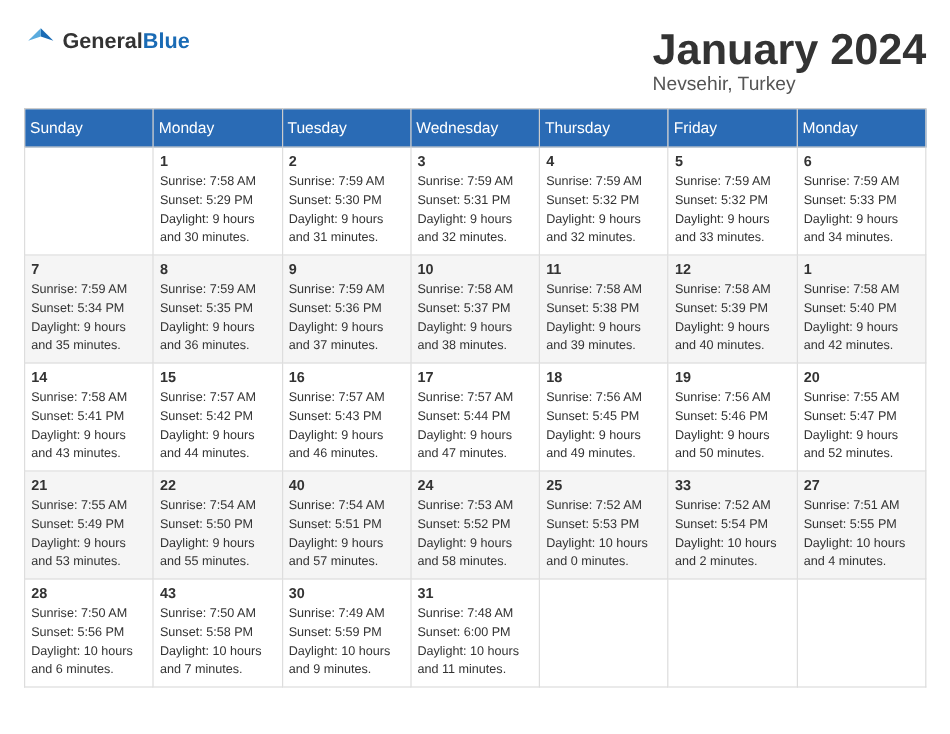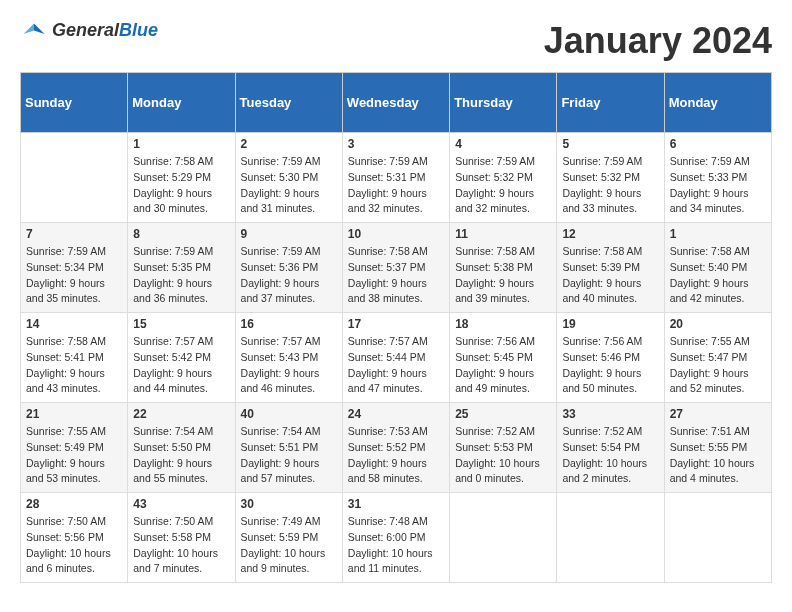--- a/index.html
+++ b/index.html
@@ -11,23 +11,22 @@
       padding: 20px;
     }
     .header {
       display: flex;
       justify-content: space-between;
       align-items: flex-start;
       margin-bottom: 10px;
     }
     .logo {
       display: flex;
-      align-items: flex-start;
+      align-items: center;
       gap: 4px;
-      font-style: italic;
     }
     .logo-text-general {
       font-size: 18px;
       font-weight: bold;
       color: #333;
     }
     .logo-text-blue {
       font-size: 18px;
       font-weight: bold;
       color: #1a6bb5;
@@ -49,23 +48,23 @@
       color: #555;
     }
     .calendar {
       width: 100%;
       border-collapse: collapse;
       border: 1px solid #ccc;
     }
     .calendar th {
       background-color: #2a6bb5;
       color: #fff;
-      padding: 22px 4px;
+      padding: 8px 4px;
       font-size: 13px;
-      font-weight: bold;
+      font-weight: normal;
       text-align: left;
       border: 1px solid #ccc;
     }
     .calendar td {
       vertical-align: top;
       padding: 4px 5px;
       font-size: 10.5px;
       color: #333;
       border: 1px solid #ddd;
       height: 90px;
@@ -98,20 +97,21 @@
     <svg class="logo-icon" viewBox="0 0 32 32" xmlns="http://www.w3.org/2000/svg">
       <polygon points="16,4 28,16 16,12" fill="#1a6bb5"></polygon>
       <polygon points="16,4 4,16 16,12" fill="#5aabde"></polygon>
     </svg>
     <span>
       <span class="logo-text-general">General</span><span class="logo-text-blue">Blue</span>
     </span>
   </div>
   <div class="title-area">
     <div class="month-title">January 2024</div>
+    <div class="location-title">Nevsehir, Turkey</div>
   </div>
 </div>
 
 <table class="calendar">
   <thead>
     <tr>
     <th>Sunday</th>
         <th>Monday</th>
         <th>Tuesday</th>
         <th>Wednesday</th>

